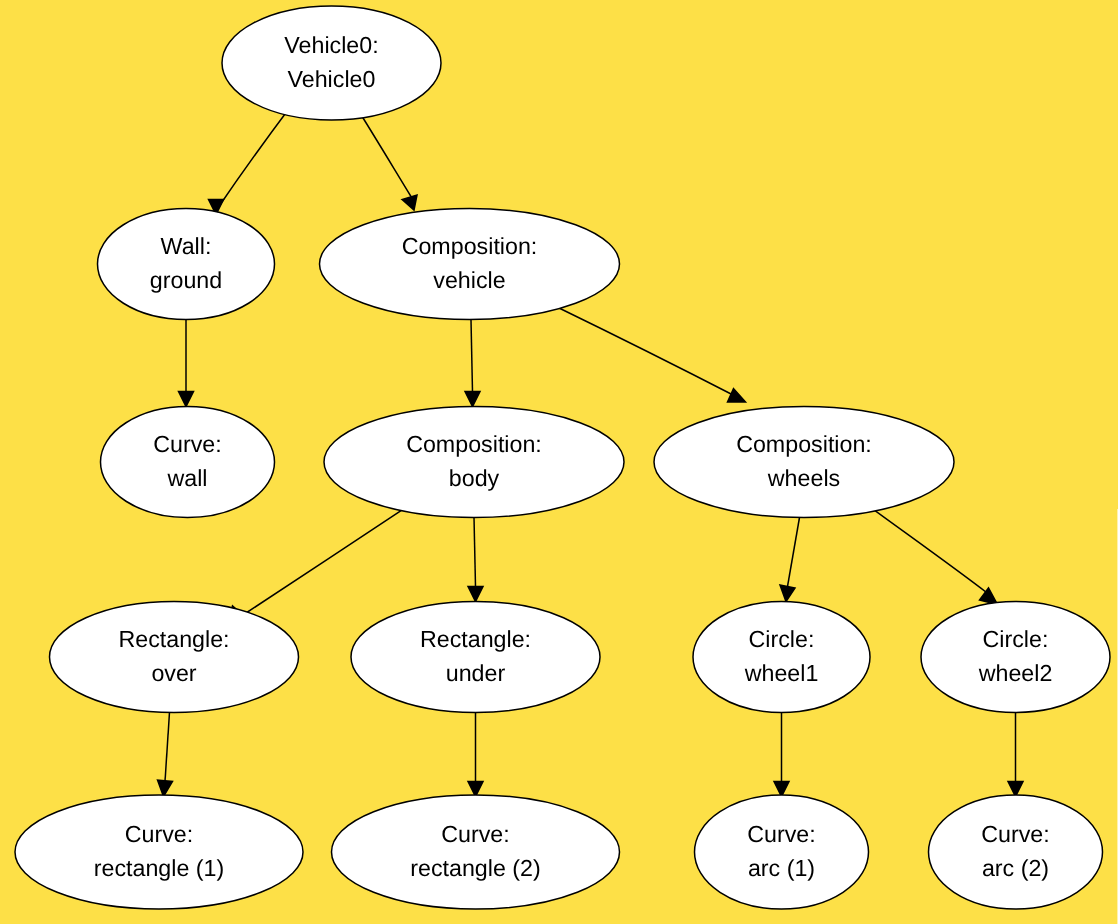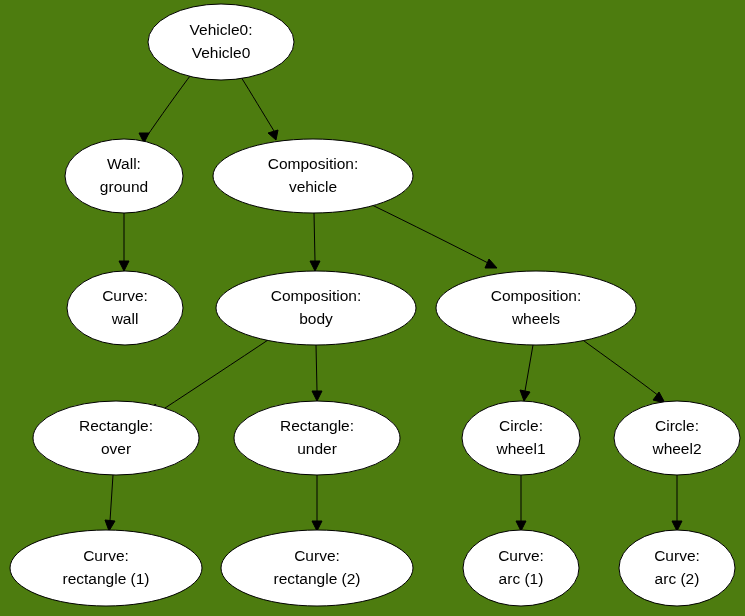--- a/index.html
+++ b/index.html
@@ -11,21 +11,21 @@
   body {
     width: 745px;
     height: 616px;
     font-family: "Liberation Sans", sans-serif;
     overflow: hidden;
   }
   #graph-canvas {
     position: relative;
     width: 745px;
     height: 616px;
-    background: #4d7c0f;
+    background: #fde047;
     text-decoration: underline;
   }
   svg#graph-svg {
     position: absolute;
     top: 0;
     left: 0;
     width: 745px;
     height: 616px;
     display: block;
   }

